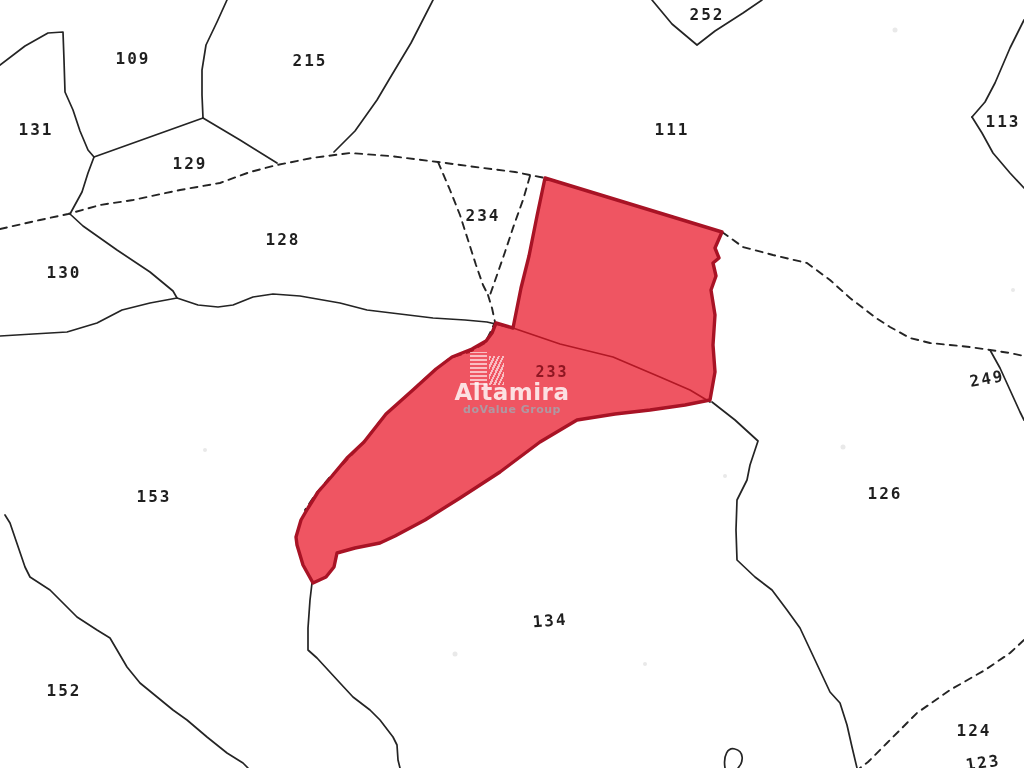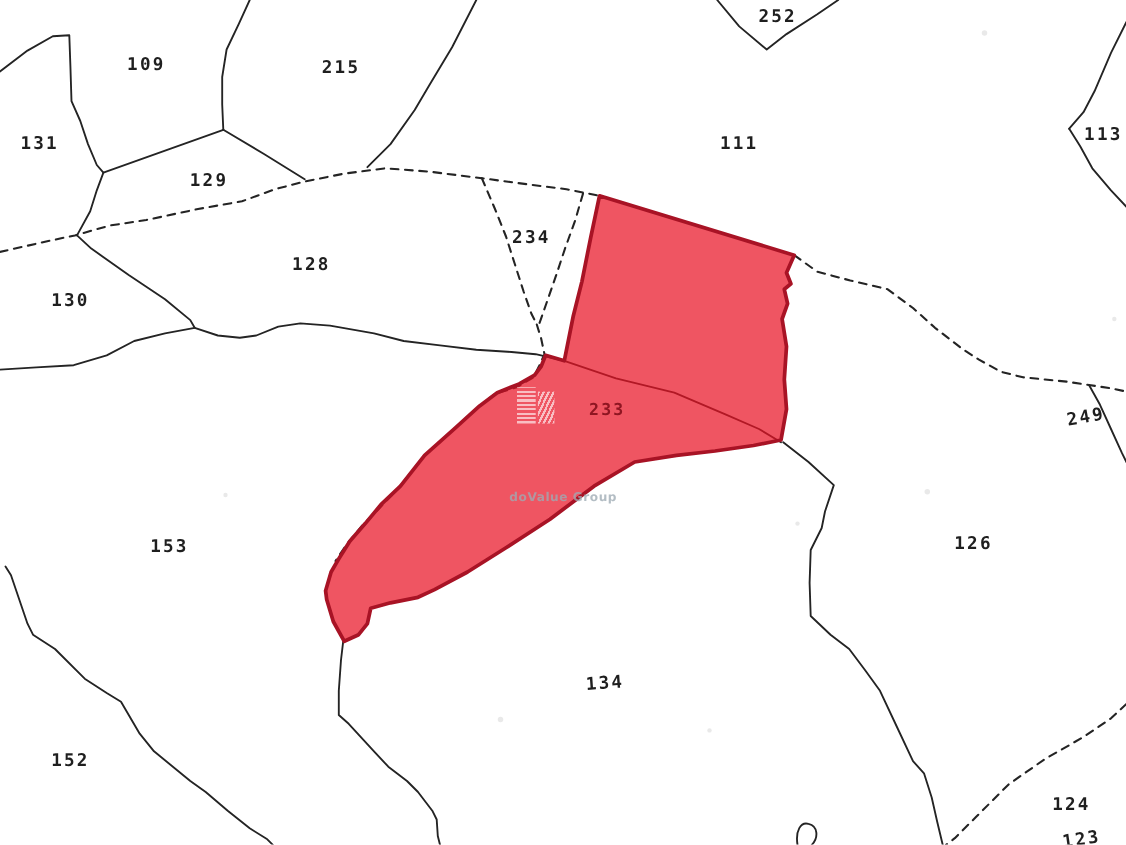--- a/index.html
+++ b/index.html
@@ -23,21 +23,21 @@
   .tower{position:absolute;bottom:0;opacity:0.62;}
   .tower.left{left:0;width:17px;height:33px;
       background:repeating-linear-gradient(0deg,#ffffff 0 2px,rgba(255,255,255,0) 2px 4px);}
   .tower.right{left:19px;width:15px;height:29px;
       background:repeating-linear-gradient(115deg,#ffffff 0 2px,rgba(255,255,255,0) 2px 4px);}
   #wm-brand{position:absolute;left:0;top:36px;width:200px;
       font-size:23px;font-weight:bold;color:rgba(255,255,255,0.82);
       letter-spacing:0.5px;line-height:1;}
   #wm-sub{position:absolute;left:0;top:59px;width:200px;
       font-size:11px;font-weight:bold;color:rgba(158,170,180,0.78);
-      letter-spacing:0.5px;line-height:1;margin-top:42px;}
+      letter-spacing:0.5px;line-height:1;}
 </style>
 </head>
 <body>
 
 <div id="stage">
 
   <svg id="base-map" width="1024" height="768" viewBox="0 0 1024 768">
     <g>
       <path class="boundary" d="M0,65 L25,46 L48,33 L63,32 L64,60 L65,92 L73,110 L80,131 L88,150 L94,157 L88,173 L82,192 L70,214"></path>
       <path class="boundary" d="M227,0 L217,22 L206,45 L202,70 L202,95 L203,118"></path>
@@ -103,16 +103,17 @@
              L318,492 L332,476 L347,458 L364,442 L386,414 L414,389 L436,369 L452,357 L472,349 L486,341
              L492,333 L496,323 L513,328 L521,288 L529,256 L537,216 Z"></path>
     <text class="highlight-label" x="552" y="377">233</text>
   </svg>
 
   <div id="watermark">
     <div id="wm-logo">
       <div class="tower left"></div>
       <div class="tower right"></div>
     </div>
+    <div id="wm-brand">Altamira</div>
     <div id="wm-sub">doValue Group</div>
   </div>
 
 </div>
 
 </body></html>

